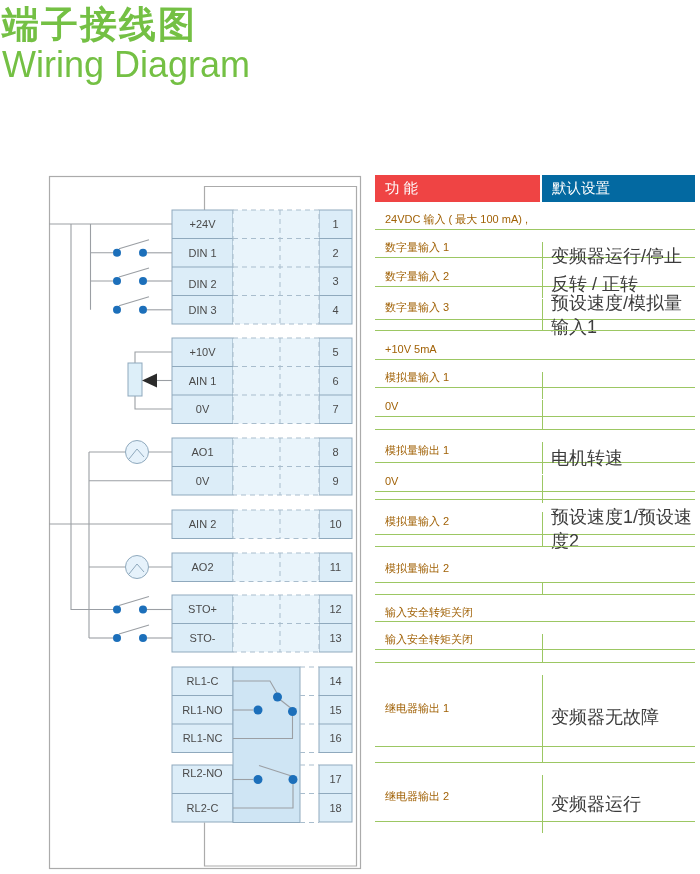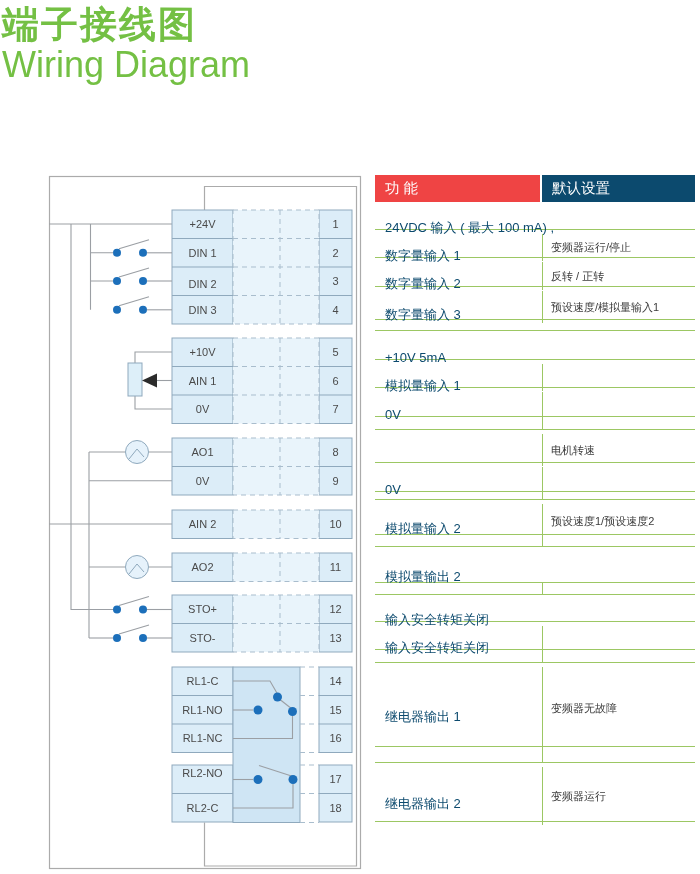--- a/index.html
+++ b/index.html
@@ -10,25 +10,25 @@
   #diagram-svg{position:absolute;left:0;top:0;}
   .tlabel{position:absolute;display:flex;align-items:center;justify-content:center;
           font-size:11px;color:#4a4a4a;}
   .tnum{position:absolute;display:flex;align-items:center;justify-content:center;
         font-size:11px;color:#4a4a4a;}
   #func-table{position:absolute;left:375px;top:175px;width:320px;}
   .th-row{position:absolute;left:0;top:0;width:320px;height:27px;}
   .th-cell{position:absolute;top:0;height:27px;display:flex;align-items:center;
            color:#fdfdfd;font-size:14.5px;padding-left:10px;box-sizing:border-box;}
   .tr{position:absolute;left:0;width:320px;box-sizing:border-box;}
-  .td-fn{position:absolute;left:0;top:12px;height:100%;width:165px;display:flex;align-items:center;
-         padding-left:10px;box-sizing:border-box;font-size:13px;color:#0c4a6e;}
+  .td-fn{position:absolute;left:0;top:4px;height:100%;width:165px;display:flex;align-items:center;
+         padding-left:10px;box-sizing:border-box;font-size:11px;color:#a16207;}
   .td-fn.span{width:320px;}
-  .td-df{position:absolute;left:167px;top:4px;height:100%;width:153px;display:flex;align-items:center;
-         padding-left:8px;box-sizing:border-box;font-size:11px;color:#3c3c3c;}
+  .td-df{position:absolute;left:167px;top:12px;height:100%;width:153px;display:flex;align-items:center;
+         padding-left:8px;box-sizing:border-box;font-size:18px;color:#3c3c3c;}
   .vdiv{position:absolute;left:167px;top:0;height:100%;width:0;}
 </style>
 </head>
 <body>
 
 <div id="canvas">
 
   <div class="title-zh">端子接线图</div>
   <div class="title-en">Wiring Diagram</div>
 
@@ -218,21 +218,21 @@
       <div class="tnum" style="left: 319px; top: 724px; width: 33px; height: 28.5px;">16</div>
       <div class="tlabel" style="left: 172px; top: 765px; width: 61px; height: 15px;">RL2-NO</div>
       <div class="tnum" style="left: 319px; top: 765px; width: 33px; height: 28.5px;">17</div>
       <div class="tlabel" style="left: 172px; top: 793.5px; width: 61px; height: 28.5px;">RL2-C</div>
       <div class="tnum" style="left: 319px; top: 793.5px; width: 33px; height: 28.5px;">18</div>
     </div>
 
   <div id="func-table">
     <div class="th-row">
       <div class="th-cell" style="left:0;width:165px;background:#ef4444;">功 能</div>
-      <div class="th-cell" style="left:167px;width:153px;background:#0c4a6e;">默认设置</div>
+      <div class="th-cell" style="left:167px;width:153px;background:#0369a1;">默认设置</div>
     </div>
     <div id="table-rows">
         <div class="tr" style="top: 27px; height: 28px; border-bottom: 1px solid rgb(156, 199, 99);">
           <div class="td-fn span">24VDC 输入 ( 最大 100 mA) ,</div>
         </div>
         <div class="tr" style="top: 55px; height: 28px; border-bottom: 1px solid rgb(156, 199, 99);">
           <div class="td-fn">数字量输入 1</div>
           <div class="td-df" style="border-left: 1px solid rgb(156, 199, 99);">变频器运行/停止</div>
         </div>
         <div class="tr" style="top: 83px; height: 29px; border-bottom: 1px solid rgb(156, 199, 99);">
@@ -252,20 +252,21 @@
           <div class="td-df" style="border-left: 1px solid rgb(156, 199, 99);"></div>
         </div>
         <div class="tr" style="top: 213px; height: 29px; border-bottom: 1px solid rgb(156, 199, 99);">
           <div class="td-fn">0V</div>
           <div class="td-df" style="border-left: 1px solid rgb(156, 199, 99);"></div>
         </div>
         <div class="tr" style="top: 242px; height: 13px; border-bottom: 1px solid rgb(156, 199, 99);">
           <div class="vdiv" style="border-left: 1px solid rgb(156, 199, 99);"></div>
         </div>
         <div class="tr" style="top: 255px; height: 33px; border-bottom: 1px solid rgb(156, 199, 99);">
+          <div class="td-fn">模拟量输出 1</div>
           <div class="td-df" style="border-left: 1px solid rgb(156, 199, 99);">电机转速</div>
         </div>
         <div class="tr" style="top: 288px; height: 29px; border-bottom: 1px solid rgb(156, 199, 99);">
           <div class="td-fn">0V</div>
           <div class="td-df" style="border-left: 1px solid rgb(156, 199, 99);"></div>
         </div>
         <div class="tr" style="top: 317px; height: 8px; border-bottom: 1px solid rgb(156, 199, 99);">
           <div class="vdiv" style="border-left: 1px solid rgb(156, 199, 99);"></div>
         </div>
         <div class="tr" style="top: 325px; height: 35px; border-bottom: 1px solid rgb(156, 199, 99);">

